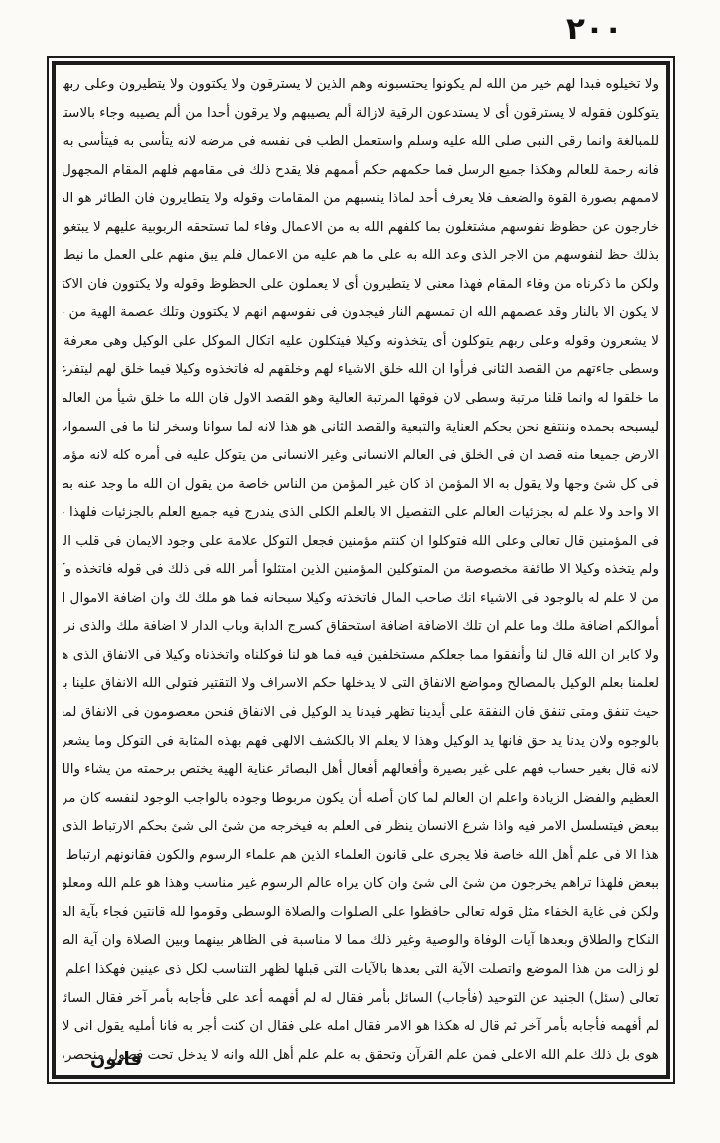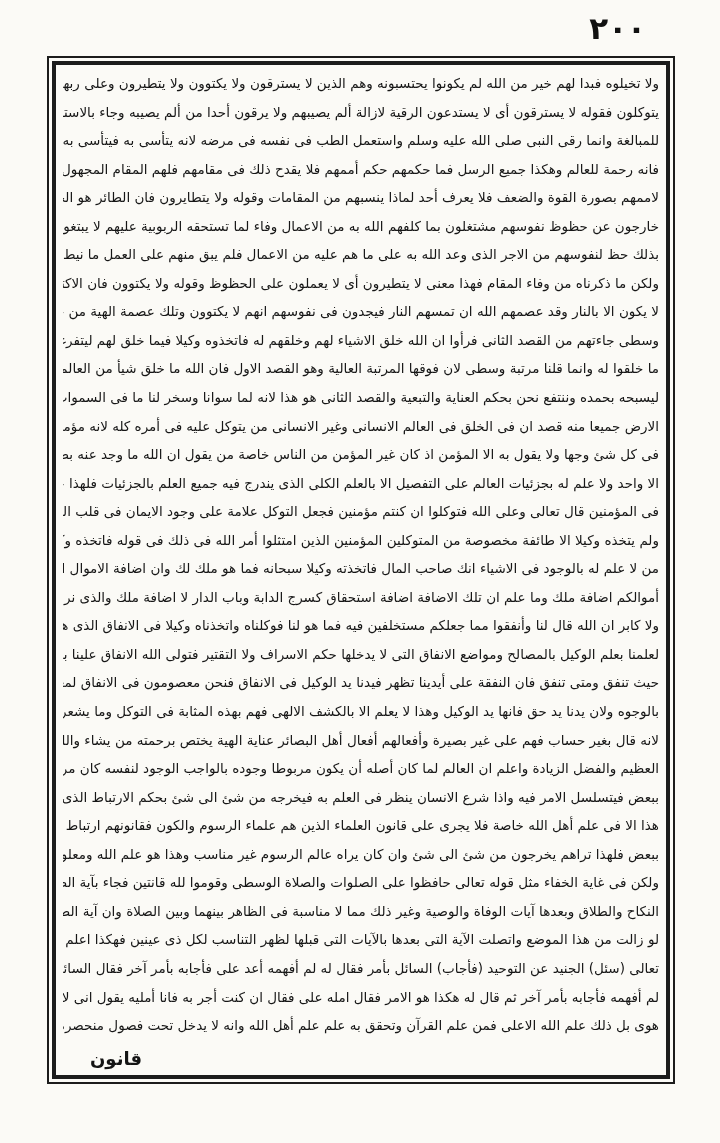--- a/index.html
+++ b/index.html
@@ -10,21 +10,21 @@
     font-family: "DejaVu Sans", sans-serif;
     color: var(--ink);
     position: relative;
     overflow: hidden;
   }
   .page-number {
     position: absolute;
     top: 10px;
     left: 566px;
     width: 80px;
-    text-align: right;
+    text-align: left;
     font-size: 31px;
     font-weight: bold;
     letter-spacing: 1px;
     color: #111;
   }
   .frame-outer {
     position: absolute;
     left: 47px;
     top: 56px;
     width: 628px;
@@ -77,20 +77,21 @@
       <div class="text-block">
           <div class="line">ولا تخيلوه فبدا لهم خير من الله لم يكونوا يحتسبونه وهم الذين لا يسترقون ولا يكتوون ولا يتطيرون وعلى ربهم</div>
           <div class="line">يتوكلون فقوله لا يسترقون أى لا يستدعون الرقية لازالة ألم يصيبهم ولا يرقون أحدا من ألم يصيبه وجاء بالاستفعال</div>
           <div class="line">للمبالغة وانما رقى النبى صلى الله عليه وسلم واستعمل الطب فى نفسه فى مرضه لانه يتأسى به فيتأسى به الضعيف والقوى</div>
           <div class="line">فانه رحمة للعالم وهكذا جميع الرسل فما حكمهم حكم أممهم فلا يقدح ذلك فى مقامهم فلهم المقام المجهول حيث يظهرون</div>
           <div class="line">لاممهم بصورة القوة والضعف فلا يعرف أحد لماذا ينسبهم من المقامات وقوله ولا يتطايرون فان الطائر هو الحظ فهم</div>
           <div class="line">خارجون عن حظوظ نفوسهم مشتغلون بما كلفهم الله به من الاعمال وفاء لما تستحقه الربوبية عليهم لا يبتغون</div>
           <div class="line">بذلك حظ لنفوسهم من الاجر الذى وعد الله به على ما هم عليه من الاعمال فلم يبق منهم على العمل ما نيط به من الاجر</div>
           <div class="line">ولكن ما ذكرناه من وفاء المقام فهذا معنى لا يتطيرون أى لا يعملون على الحظوظ وقوله ولا يكتوون فان الاكتواء</div>
           <div class="line">لا يكون الا بالنار وقد عصمهم الله ان تمسهم النار فيجدون فى نفوسهم انهم لا يكتوون وتلك عصمة الهية من حيث</div>
+          <div class="line">لا يشعرون وقوله وعلى ربهم يتوكلون أى يتخذونه وكيلا فيتكلون عليه اتكال الموكل على الوكيل وهى معرفة</div>
           <div class="line">وسطى جاءتهم من القصد الثانى فرأوا ان الله خلق الاشياء لهم وخلقهم له فاتخذوه وكيلا فيما خلق لهم ليتفرغوا الى</div>
           <div class="line">ما خلقوا له وانما قلنا مرتبة وسطى لان فوقها المرتبة العالية وهو القصد الاول فان الله ما خلق شيأ من العالم كله الا له</div>
           <div class="line">ليسبحه بحمده وننتفع نحن بحكم العناية والتبعية والقصد الثانى هو هذا لانه لما سوانا وسخر لنا ما فى السموات وما فى</div>
           <div class="line">الارض جميعا منه قصد ان فى الخلق فى العالم الانسانى وغير الانسانى من يتوكل عليه فى أمره كله لانه مؤمن بأن لله تعالى</div>
           <div class="line">فى كل شئ وجها ولا يقول به الا المؤمن اذ كان غير المؤمن من الناس خاصة من يقول ان الله ما وجد عنه بطريق العناية</div>
           <div class="line">الا واحد ولا علم له بجزئيات العالم على التفصيل الا بالعلم الكلى الذى يندرج فيه جميع العلم بالجزئيات فلهذا جعل التوكل</div>
           <div class="line">فى المؤمنين قال تعالى وعلى الله فتوكلوا ان كنتم مؤمنين فجعل التوكل علامة على وجود الايمان فى قلب العبد</div>
           <div class="line">ولم يتخذه وكيلا الا طائفة مخصوصة من المتوكلين المؤمنين الذين امتثلوا أمر الله فى ذلك فى قوله فاتخذه وكيلا فيتخيل</div>
           <div class="line">من لا علم له بالوجود فى الاشياء انك صاحب المال فاتخذته وكيلا سبحانه فما هو ملك لك وان اضافة الاموال اليك بقوله</div>
           <div class="line">أموالكم اضافة ملك وما علم ان تلك الاضافة اضافة استحقاق كسرج الدابة وباب الدار لا اضافة ملك والذى نراه نحن</div>

